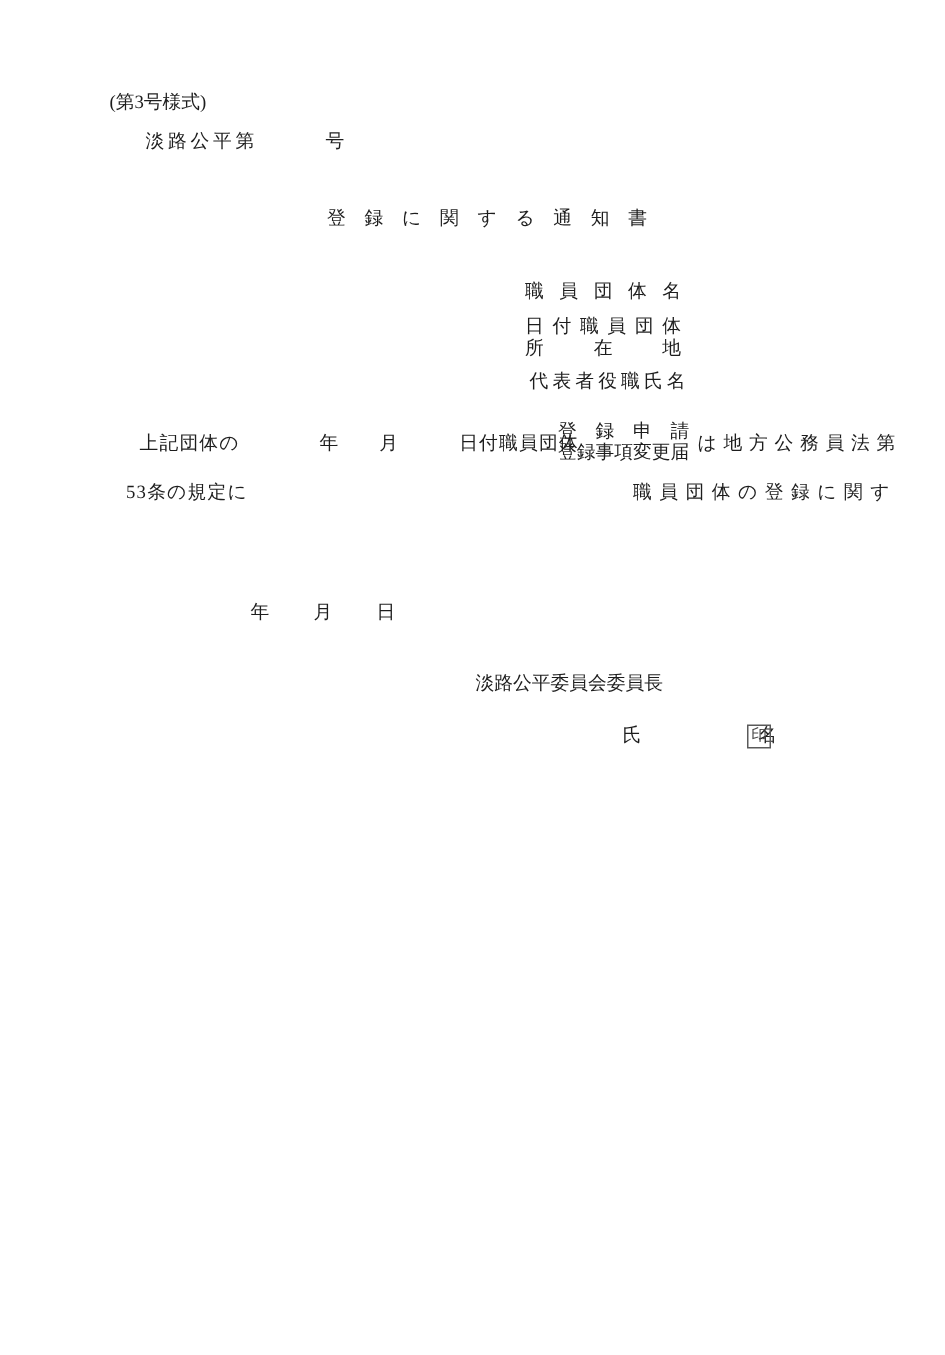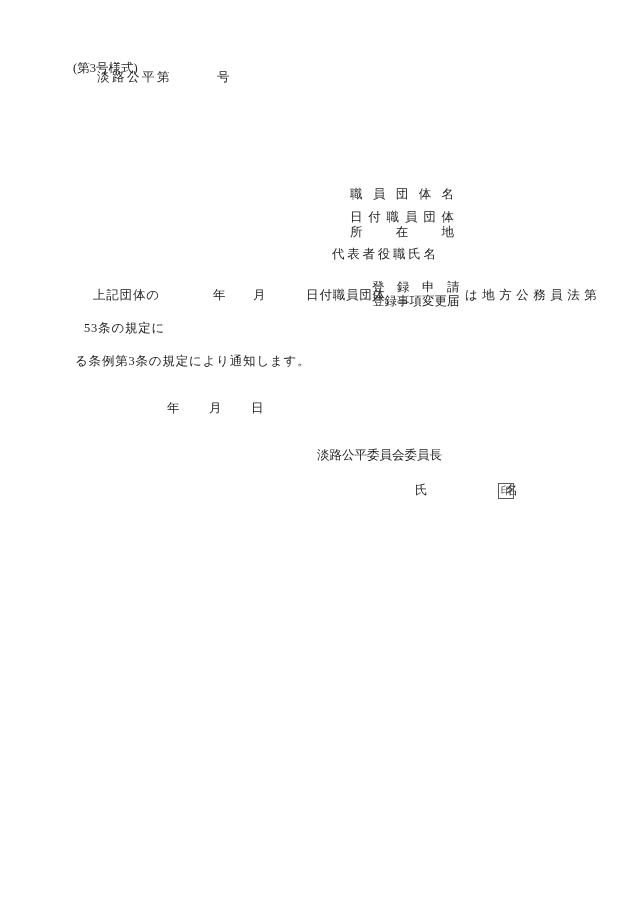--- a/index.html
+++ b/index.html
@@ -63,47 +63,48 @@
     text-align: center;
   }
 </style>
 </head>
 <body>
 
 <div class="page">
 
   <div class="abs" style="left:73px; top:62px;">(第3号様式)</div>
 
-  <div class="abs docnum" style="left:97px; top:72px;font-family:Liberation Mono, monospace;">淡路公平第　　　号</div>
+  <div class="abs docnum" style="left:97px; top:88px;">淡路公平第　　　号</div>
 
+  <div class="abs title" style="left:218px; top:139px;">登録に関する通知書</div>
 
   <div class="jlabel" style="left:322px; top:188px;">職員団体名</div>
 
   <div class="jlabel" style="left:322px; top:211px;">日付職員団体</div>
 
   <div class="jlabel" style="left:322px; top:226px;">所在地</div>
 
-  <div class="jlabel" style="left:304px; top:248px;">代表者役職氏名</div>
+  <div class="jlabel" style="left:325px; top:248px;">代表者役職氏名</div>
 
   <div class="abs seg-body" style="left:93px; top:289px;">上記団体の　　　　年　　月　　　日付職員団体</div>
 
   <div class="stack" style="left:372px; top:281px;">
     <div class="justify-top">登録申請</div>
     <div>登録事項変更届</div>
   </div>
 
   <div class="abs seg-right-1" style="left:465px; top:289px;">は地方公務員法第</div>
 
   <div class="abs seg-body" style="left:84px; top:322px;">53条の規定に</div>
 
   <div class="stack" style="left:155px; top:314px;">
   </div>
 
+  <div class="abs seg-right-2" style="left:422px; top:322px;">職員団体の登録に関す</div>
 
-  <div class="abs seg-body" style="left:75px; top:355px;">る条例第3条の規定により通知します。</div>
 
   <div class="abs dateline" style="left:167px; top:402px;">年　　月　　日</div>
 
   <div class="abs" style="left:317px; top:449px;">淡路公平委員会委員長</div>
 
   <div class="jlabel" style="left:387px; top:484px; width:103px;">氏名</div>
 
   <div class="seal-box">印</div>
 
 </div>

